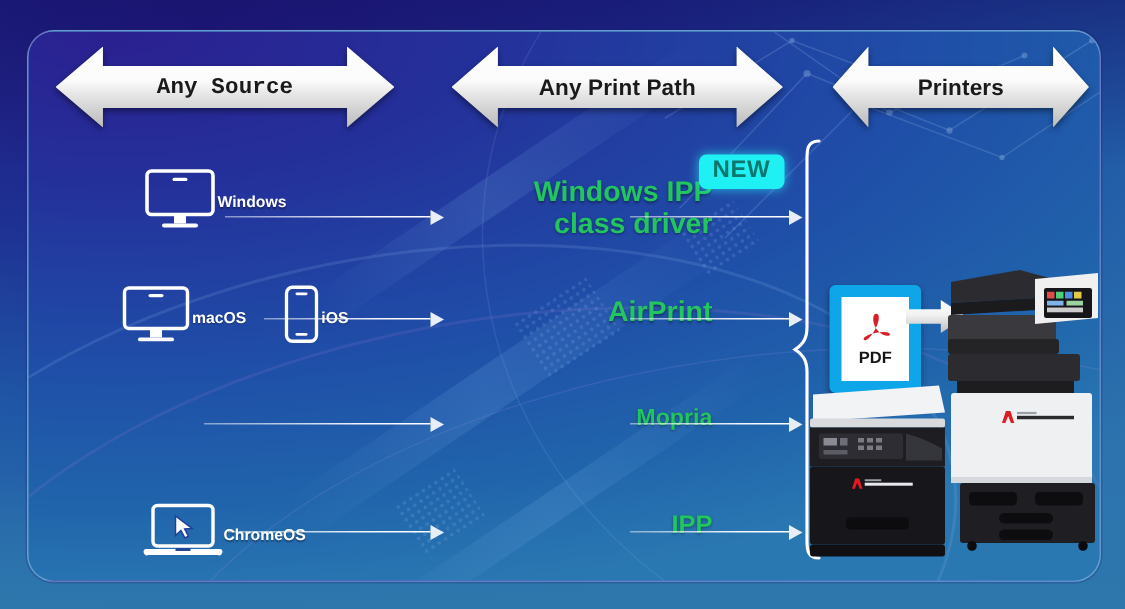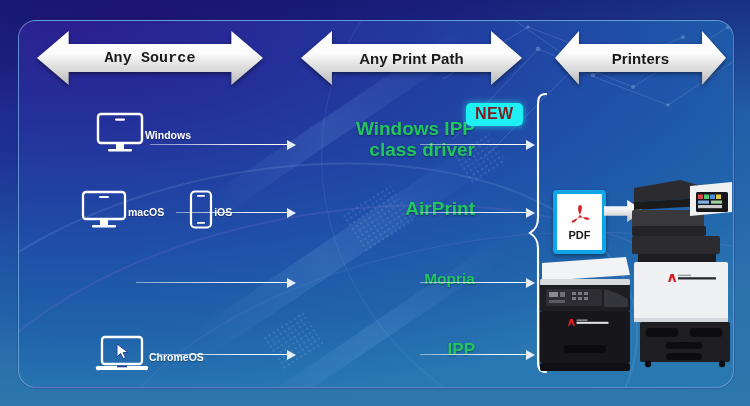--- a/index.html
+++ b/index.html
@@ -186,39 +186,39 @@
   }
 
   
   #new-badge {
     position: absolute;
     left: 466px;
     top: 103px;
     padding: 2px 9px 3px;
     border-radius: 5px;
     background: #1ff0f4;
-    color: #7f1d1d;
+    color: #0f766e;
     font-size: 16px;
     font-weight: bold;
     letter-spacing: .4px;
     box-shadow: 0 0 7px rgba(40,230,245,.75);
   }
 
   
   #brace { position: absolute; left: 528px; top: 92px; width: 22px; height: 282px; }
 
   
   #pdf-card {
     position: absolute;
     left: 553px;
     top: 190px;
     width: 45px;
     height: 56px;
     background: #ffffff;
-    border: 4px solid #0ea5e9;
+    border: 8px solid #0ea5e9;
     border-radius: 4px;
     display: flex;
     flex-direction: column;
     align-items: center;
     justify-content: center;
     box-shadow: 0 2px 4px rgba(0,0,0,.4);
   }
   #pdf-card .acro { line-height: 0; margin-top: -2px; }
   #pdf-card .cap {
     color: #161616;

